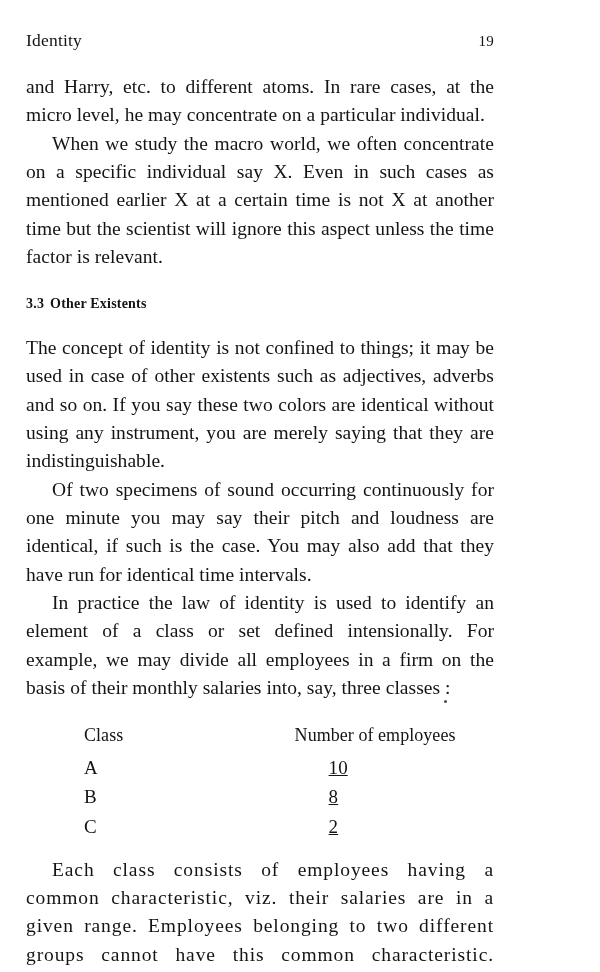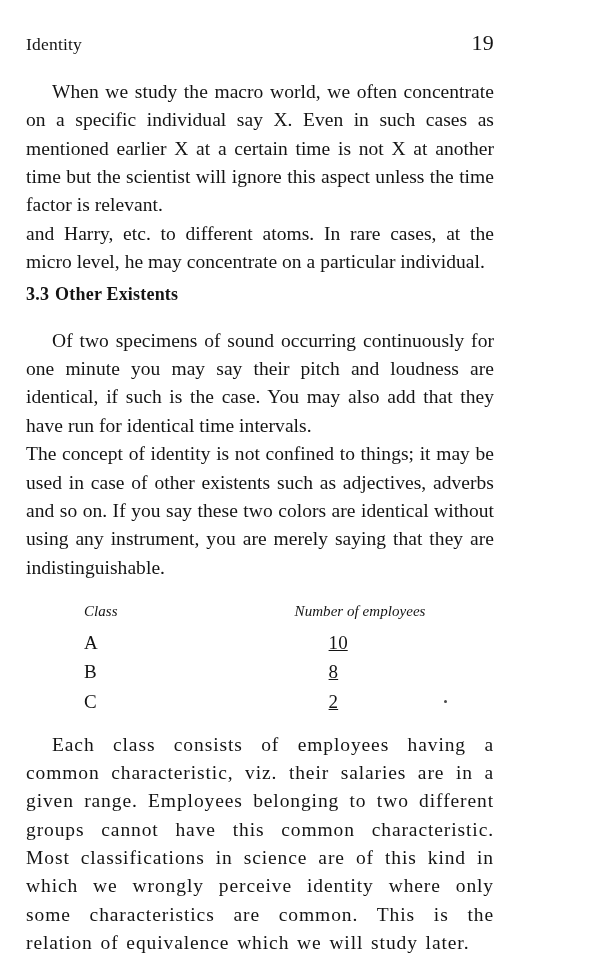--- a/index.html
+++ b/index.html
@@ -26,58 +26,57 @@
     justify-content: space-between;
     align-items: baseline;
     font-size: 17.5px;
     letter-spacing: 0.2px;
     margin-bottom: 22px;
   }
   .running-head .head-title {
     font-size: 17.5px;
   }
   .running-head .page-number {
-    font-size: 22px;
+    font-size: 15px;
   }
   .body-text {
     font-size: 19.5px;
     line-height: 1.455;
     text-align: justify;
     text-justify: inter-word;
     letter-spacing: 0.05px;
   }
   p.para {
     margin: 0;
     text-indent: 26px;
   }
   p.para.noindent {
     text-indent: 0;
   }
   h2.section-heading {
-    font-size: 18px;
+    font-size: 14px;
     font-weight: bold;
-    margin: 4px 0 20px 0;
+    margin: 22px 0 20px 0;
     letter-spacing: 0.2px;
   }
   h2.section-heading .sec-num {
     margin-right: 6px;
   }
   table.stats {
     margin: 18px 0 14px 0;
     width: 100%;
     border-collapse: collapse;
     font-size: 19px;
   }
   table.stats td, table.stats th {
     padding: 1px 0;
     font-weight: normal;
   }
   table.stats thead th {
-    font-style: italic;
-    font-size: 15px;
+    font-size: 18px;
     padding-bottom: 5px;
   }
   table.stats th.col-class, table.stats td.col-class {
     text-align: left;
     padding-left: 58px;
     width: 45%;
   }
   table.stats th.col-num, table.stats td.col-num {
     text-align: left;
     padding-left: 30px;
@@ -112,29 +111,30 @@
 
 <div class="page">
 
   <div class="running-head">
     <span class="head-title">Identity</span>
     <span class="page-number">19</span>
   </div>
 
   <div class="body-text">
 
+    <p class="para noindent">and Harry, etc. to different atoms. In rare cases, at the micro level, he may concentrate on a particular individual.</p>
     <p class="para">When we study the macro world, we often concentrate on a specific individual say X. Even in such cases as mentioned earlier X at a certain time is not X at another time but the scientist will ignore this aspect unless the time factor is relevant.</p>
-    <p class="para noindent">and Harry, etc. to different atoms. In rare cases, at the micro level, he may concentrate on a particular individual.</p>
 
     <h2 class="section-heading">
       <span class="sec-num">3.3</span><span>Other  Existents</span>
     </h2>
 
+    <p class="para noindent">The concept of identity is not confined to things; it may be used in case of other existents such as adjectives, adverbs and so on. If you say these two colors are identical without using any instrument, you are merely saying that they are indistinguishable.</p>
     <p class="para">Of two specimens of sound occurring continuously for one minute you may say their pitch and loudness are identical, if such is the case. You may also add that they have run for identical time intervals.</p>
-    <p class="para noindent">The concept of identity is not confined to things; it may be used in case of other existents such as adjectives, adverbs and so on. If you say these two colors are identical without using any instrument, you are merely saying that they are indistinguishable.</p>
+    <p class="para">In practice the law of identity is used to identify an element of a class or set defined intensionally. For example, we may divide all employees in a firm on the basis of their monthly salaries into, say, three classes :</p>
 
     <table class="stats">
       <thead>
         <tr>
           <th class="col-class">Class</th>
           <th class="col-num">Number of employees</th>
         </tr>
       </thead>
       <tbody>
         <tr>

